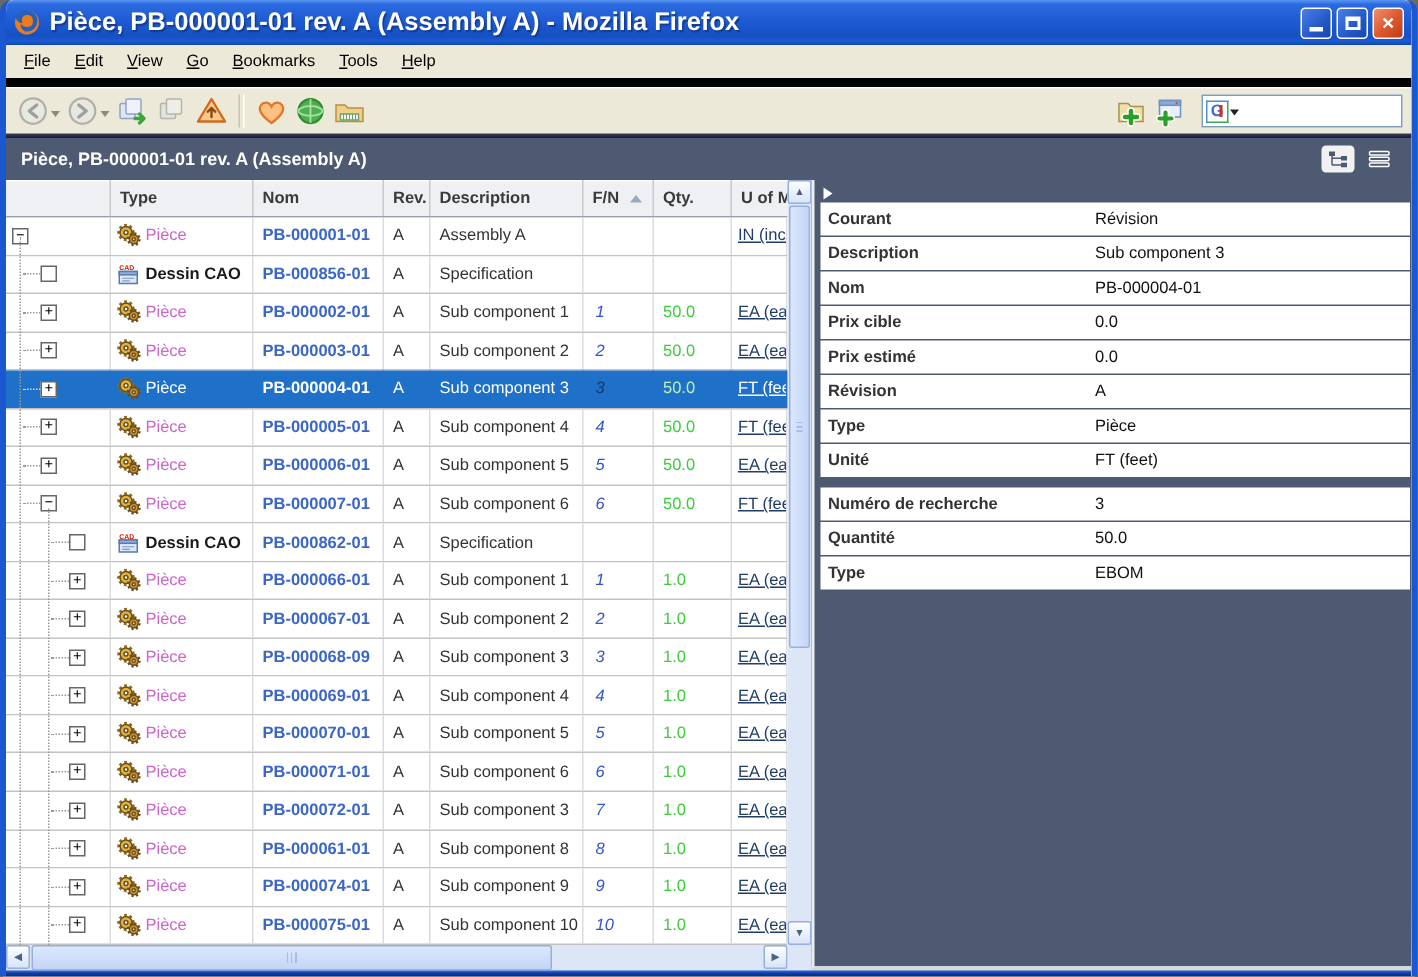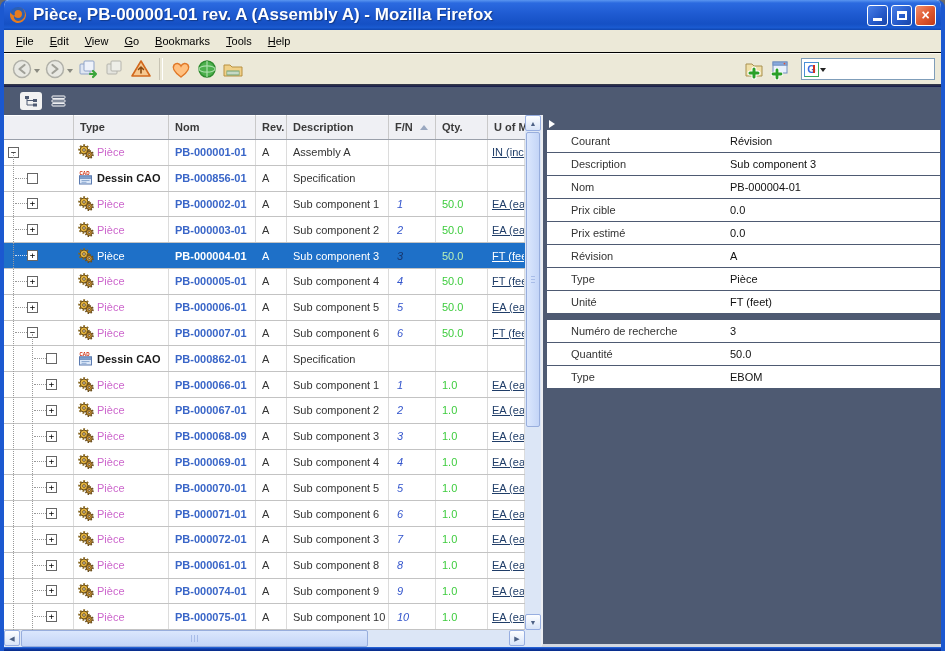--- a/index.html
+++ b/index.html
@@ -10,21 +10,21 @@
     background:linear-gradient(180deg,#5a96f0 0%,#2b6ae0 10%,#1f5bd2 45%,#1550c4 80%,#1a5ad0 92%,#0f46b0 100%);
     border-radius:5px 5px 0 0;}
   .title-text{flex:1;color:#fff;font-weight:bold;font-size:17px;margin-left:6px;text-shadow:1px 1px 1px #123a8a;white-space:nowrap;overflow:hidden;}
   .wbtn{width:21px;height:21px;margin-left:3px;border:1px solid #fff;border-radius:3px;display:flex;align-items:center;justify-content:center;
     box-sizing:border-box;background:linear-gradient(135deg,#4a80e8,#2458c8 60%,#1a46a8);}
   .wbtn.close{background:linear-gradient(135deg,#f09070,#e05a30 50%,#c03a18);color:#fff;font-size:14px;font-weight:bold;line-height:1;}
   .wbtn.min i{display:block;width:9px;height:3px;background:#fff;margin-top:9px;}
   .wbtn.max i{display:block;width:10px;height:9px;box-sizing:border-box;border:2px solid #fff;border-top-width:3px;}
   .ff-icon{display:flex;}
   
-  .menubar{height:22px;flex:0 0 22px;background:#ece9d8;display:flex;align-items:center;padding-left:4px;border-bottom:1px solid #000000;}
+  .menubar{height:22px;flex:0 0 22px;background:#ece9d8;display:flex;align-items:center;padding-left:4px;border-bottom:6px solid #000000;}
   .menuitem{display:inline-block;padding:3px 8px;font-size:11px;color:#000;}
   .menuitem::first-letter{text-decoration:underline;}
   
   .toolbar{height:30px;flex:0 0 30px;background:#ece9d8;display:flex;align-items:center;padding:0 6px;border-top:1px solid #fbfaf4;}
   .tbtn{display:flex;align-items:center;justify-content:center;padding:1px;}
   .tb-caret{width:0;height:0;border:3px solid transparent;border-top:4px solid #8a8a80;margin:7px 3px 0 0;}
   .tsep{width:2px;height:22px;margin:0 5px;border-left:1px solid #c8c4b4;border-right:1px solid #fff;}
   .tspacer{flex:1;}
   .searchbox{width:132px;height:20px;background:#fff;border:1px solid #7f9db9;display:flex;align-items:center;margin-left:8px;position:relative;}
   .g-logo{width:15px;height:15px;margin:0 1px 0 2px;box-sizing:border-box;position:relative;display:flex;align-items:center;justify-content:center;
@@ -92,21 +92,21 @@
   .hthumb::after{content:"";position:absolute;top:4px;bottom:4px;left:50%;margin-left:-4px;width:8px;
     background:repeating-linear-gradient(90deg,#a8bce8 0 1px,transparent 1px 3px);}
   .corner{width:16px;flex:0 0 16px;background:#dce6f6;}
   
   .panel{flex:1;position:relative;background:var(--slate,#4e5a72);border-left:2px solid #eceef2;border-bottom:3px solid #d4d8e0;box-sizing:border-box;overflow:hidden;}
   .panel-collapse{position:absolute;left:6px;top:5px;width:0;height:0;border-left:6px solid #fff;border-top:4px solid transparent;border-bottom:4px solid transparent;}
   #details-sections{margin-top:15px;}
   .dsection{margin:0 1px 0 4px;}
   .dsection + .dsection{margin-top:7px;}
   .drow{height:22px;margin-bottom:1px;background:#fff;display:flex;align-items:center;font-size:11px;}
-  .dlabel{width:183px;flex:0 0 183px;padding-left:24px;box-sizing:border-box;font-weight:normal;color:#333;}
+  .dlabel{width:183px;flex:0 0 183px;padding-left:5px;box-sizing:border-box;font-weight:bold;color:#333;}
   .dvalue{color:#111;}
   .bottomborder{height:4px;flex:0 0 4px;background:linear-gradient(180deg,#2f6fe0,#0c3cae 45%,#082a84);}
 </style>
 </head>
 <body>
 
 <div class="win">
 
   <div class="titlebar">
     <span class="ff-icon">
@@ -208,20 +208,21 @@
     </span>
     <span class="searchbox">
       <span class="g-logo">G<b></b><span class="g-caret"></span></span>
       <input class="search-input" value="" style="">
     </span>
   </div>
 
   <div class="navyline"></div>
 
   <div class="pagehead">
+    <span class="ph-title">Pièce, PB-000001-01 rev. A (Assembly A)</span>
     <span class="ph-btn active">
       <svg width="14" height="12" viewBox="0 0 14 12">
           <rect x="1" y="1" width="4" height="3" fill="#4e5a72"></rect>
           <rect x="9" y="4" width="4" height="3" fill="#4e5a72"></rect>
           <rect x="9" y="8.5" width="4" height="3" fill="#4e5a72"></rect>
           <path d="M3 4 v6 M3 5.5 h6 M3 10 h6" stroke="#4e5a72" fill="none"></path>
         </svg>
     </span>
     <span class="ph-btn">
       <svg width="16" height="12" viewBox="0 0 16 12">

